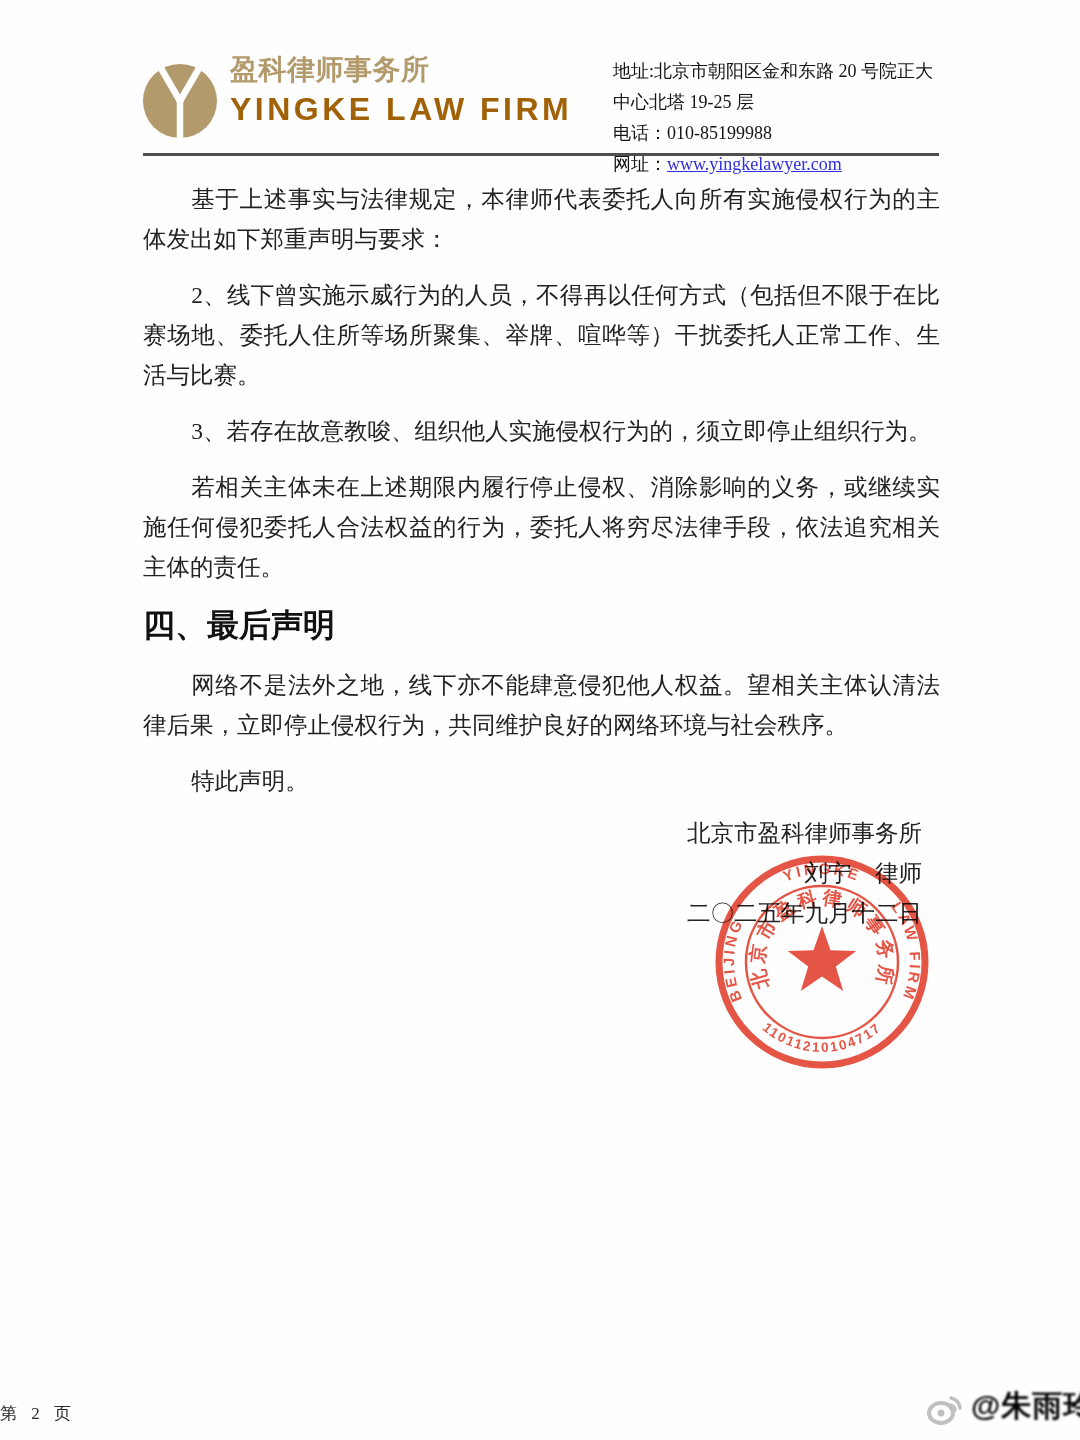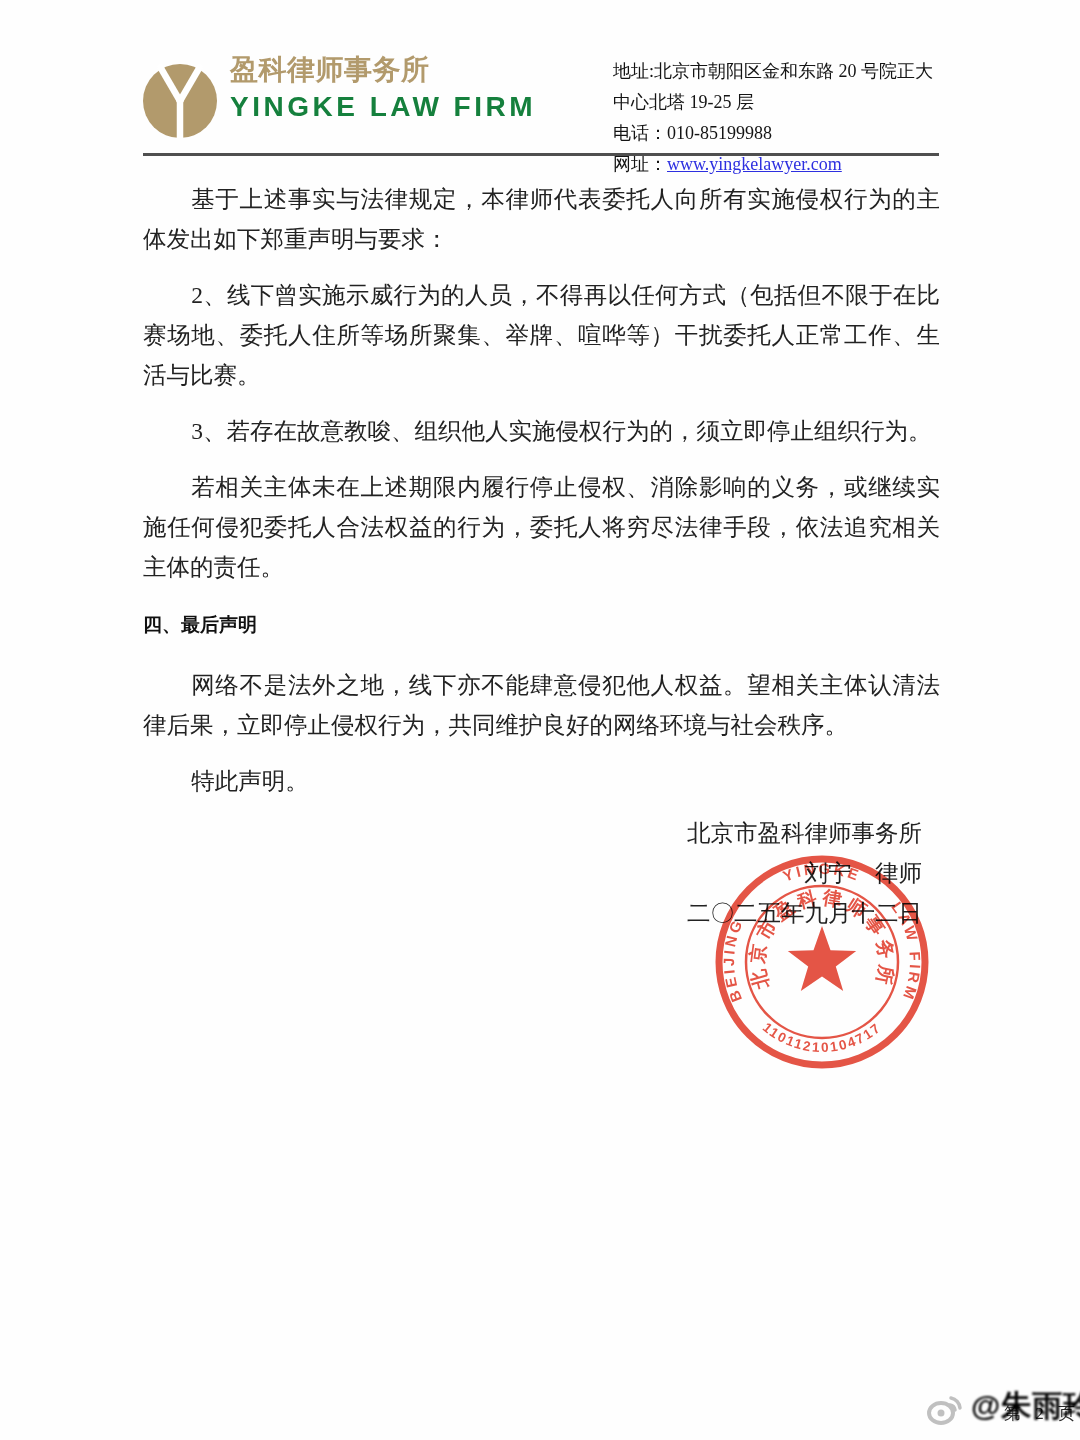--- a/index.html
+++ b/index.html
@@ -11,46 +11,46 @@
   }
 
   
   .header { position:absolute; left:143px; top:56px; width:796px;
     display:flex; justify-content:space-between; align-items:flex-start; }
   .logo-wrap { display:flex; gap:13px; align-items:flex-start; }
   .logo-icon { width:74px; height:74px; margin-top:8px; }
   .logo-cn { font-family:"Liberation Sans","DejaVu Sans",sans-serif;
     font-size:28px; font-weight:bold; color:#b29a6c; letter-spacing:0.5px; line-height:1.0; }
   .logo-en { font-family:"Liberation Sans","DejaVu Sans",sans-serif;
-    font-size:28px; font-weight:bold; color:#15803d; letter-spacing:3.5px; margin-top:7px; }
+    font-size:32px; font-weight:bold; color:#a16207; letter-spacing:3.5px; margin-top:7px; }
   .contact { width:326px; font-size:18px; line-height:31px; color:#141414; }
   .contact a { color:#2d2fe0; }
 
   
   .rule { position:absolute; left:143px; top:153px; width:796px; height:3px;
     background:#4f4f4f; }
 
   
   .doc { position:absolute; left:143px; top:163px; width:797px;
     font-size:23.5px; line-height:40px; color:#222222; text-align:justify; }
   .doc p { text-indent:2.05em; margin:16px 0 7px 0; }
   .doc .heading { font-family:"Liberation Sans","DejaVu Sans",sans-serif;
-    font-weight:bold; text-indent:0; margin:18px 0 20px 0; font-size:19px; color:#111; }
+    font-weight:bold; text-indent:0; margin:18px 0 20px 0; font-size:32px; color:#111; }
   .doc .no-gap { margin-bottom:0; }
   .signature { text-align:right; padding-right:18px; margin-top:12px; }
   .signature div { line-height:40px; }
 
   
   .seal { position:absolute; left:712px; top:852px; width:220px; height:220px;
     opacity:0.88; mix-blend-mode:multiply; }
   .seal text { font-family:"Liberation Sans","DejaVu Sans",sans-serif; }
 
   
   .footer { position:absolute; left:0; top:1402px; width:1080px;
-    text-align:right; font-size:17px; letter-spacing:5px; color:#2a2a2a; }
+    text-align:left; font-size:17px; letter-spacing:5px; color:#2a2a2a; }
 
   
   .watermark { position:absolute; left:924px; top:1384px; display:flex;
     align-items:center; gap:3px; }
   .wm-icon { width:44px; height:44px; opacity:0.55; }
   .wm-text { font-family:"Liberation Sans","DejaVu Sans",sans-serif;
     font-size:30px; font-weight:bold; color:#0b0b0b; white-space:nowrap;
     filter: blur(1px) contrast(2.5); letter-spacing:1px; }
 </style>
 </head>

